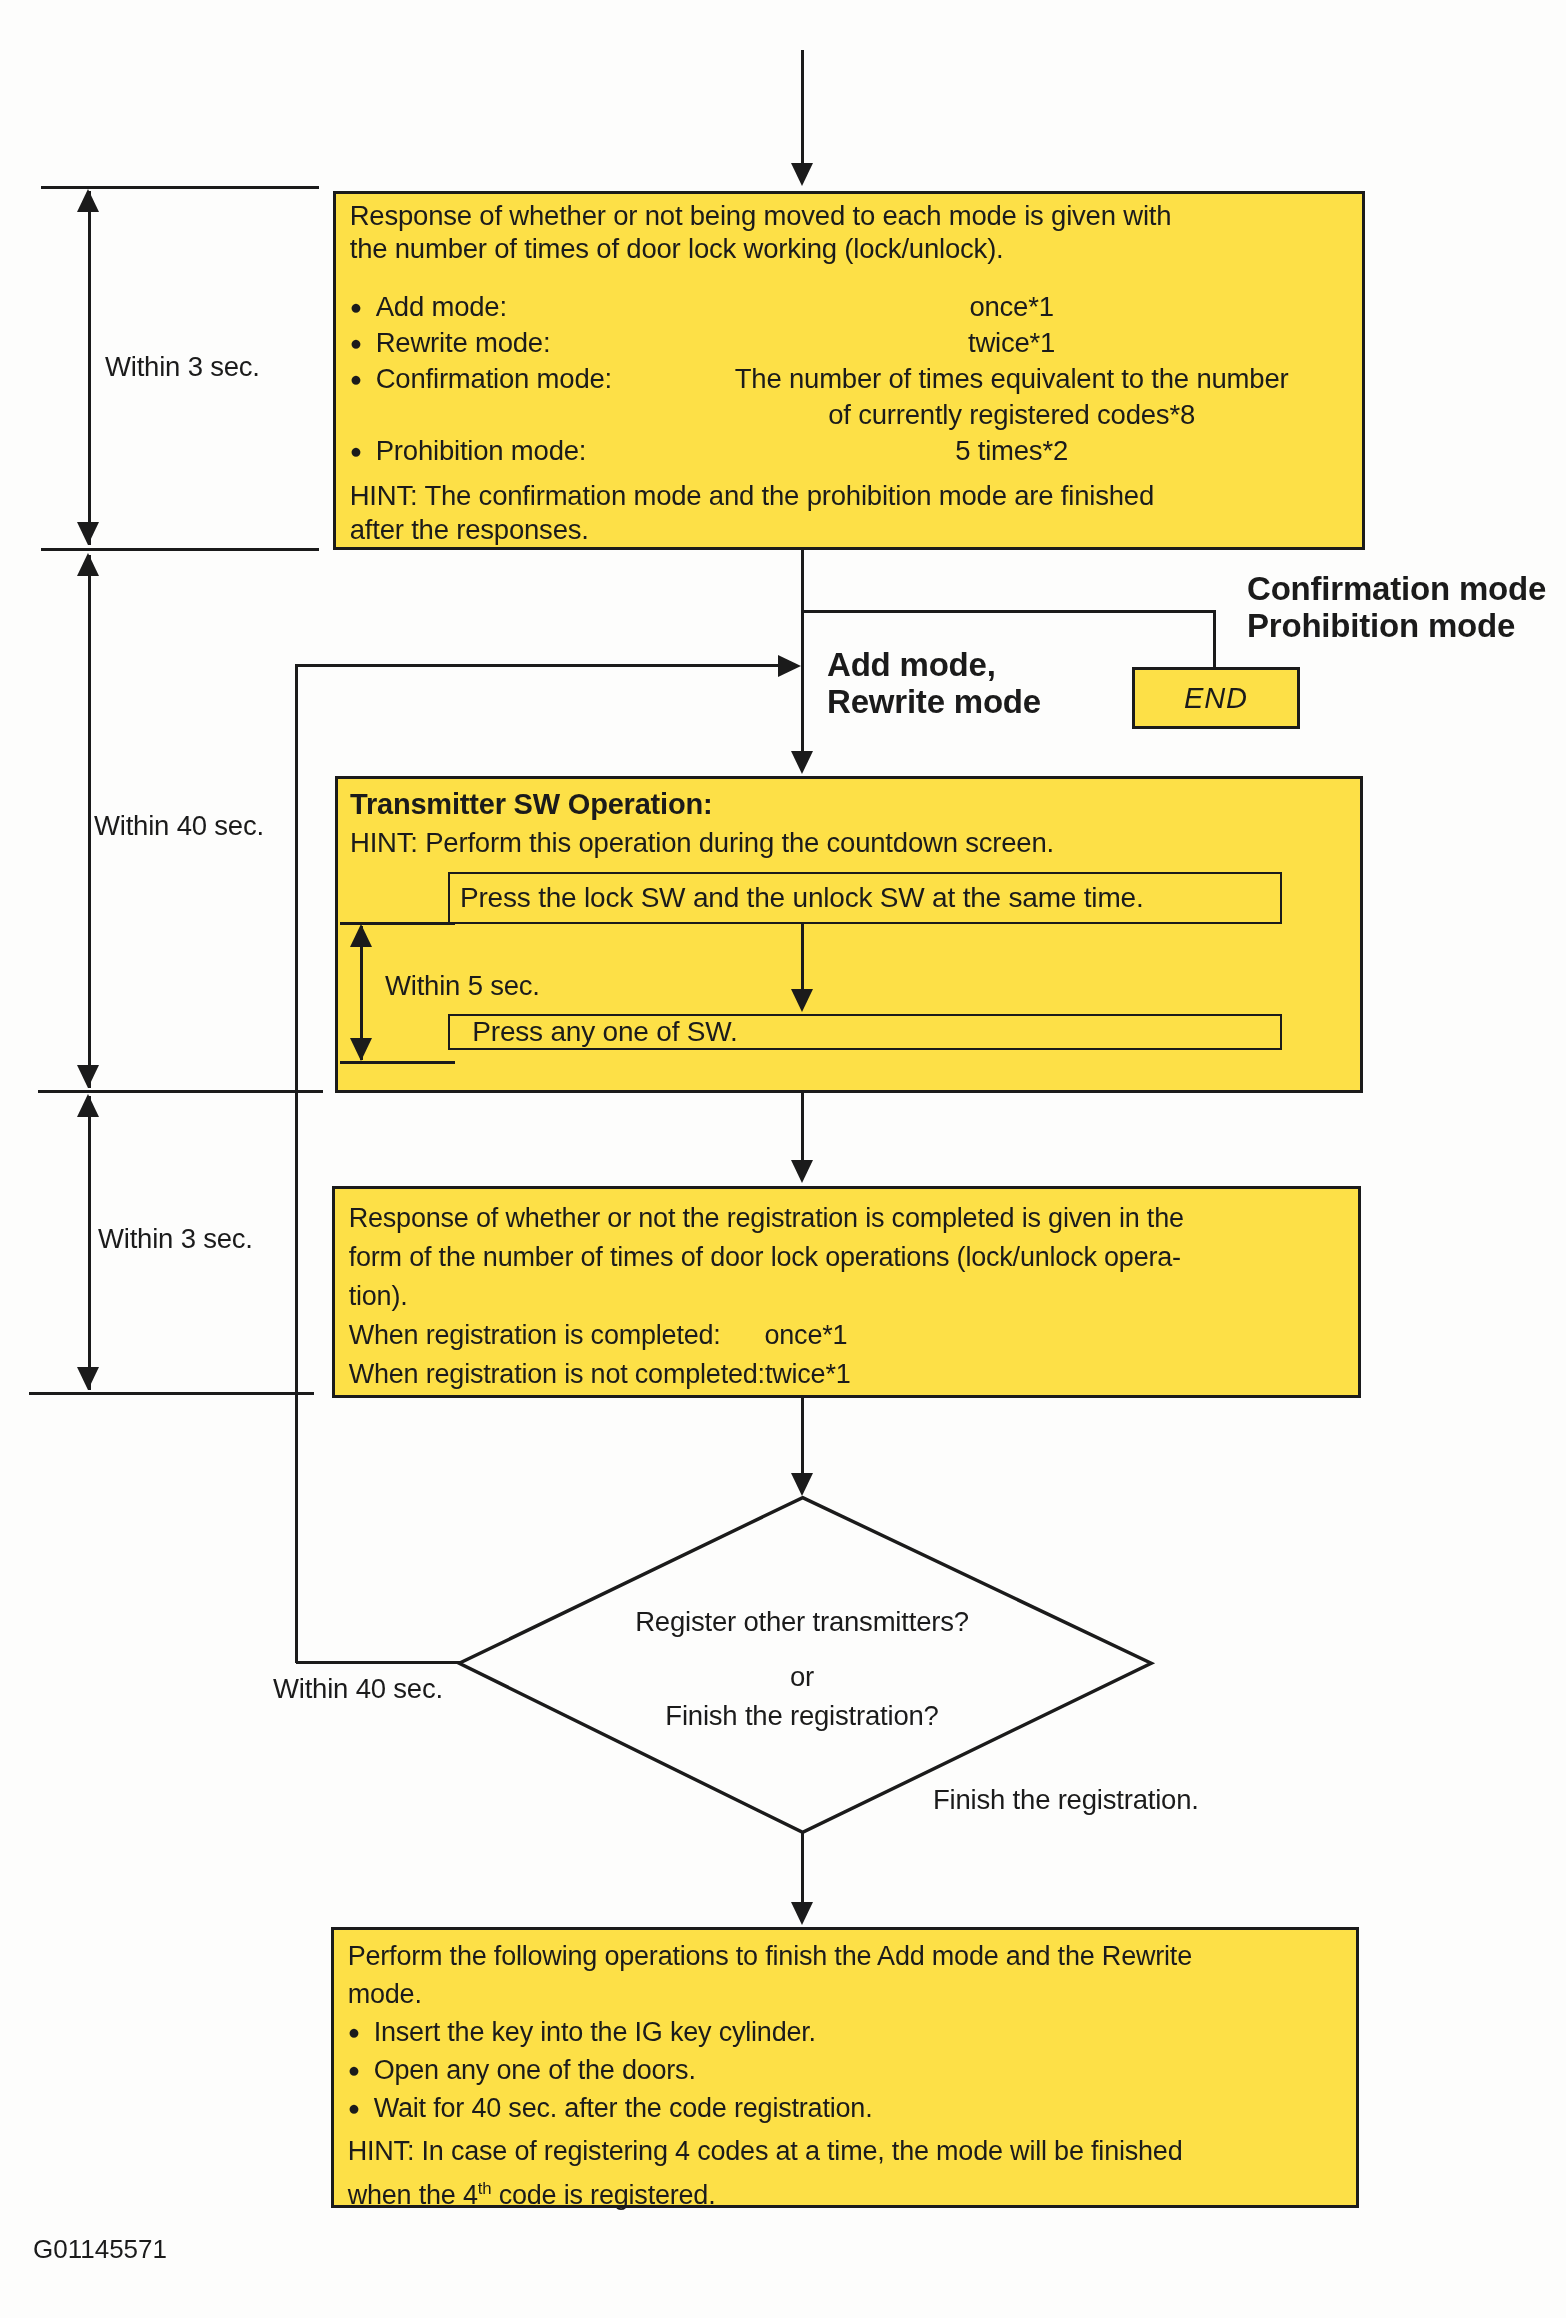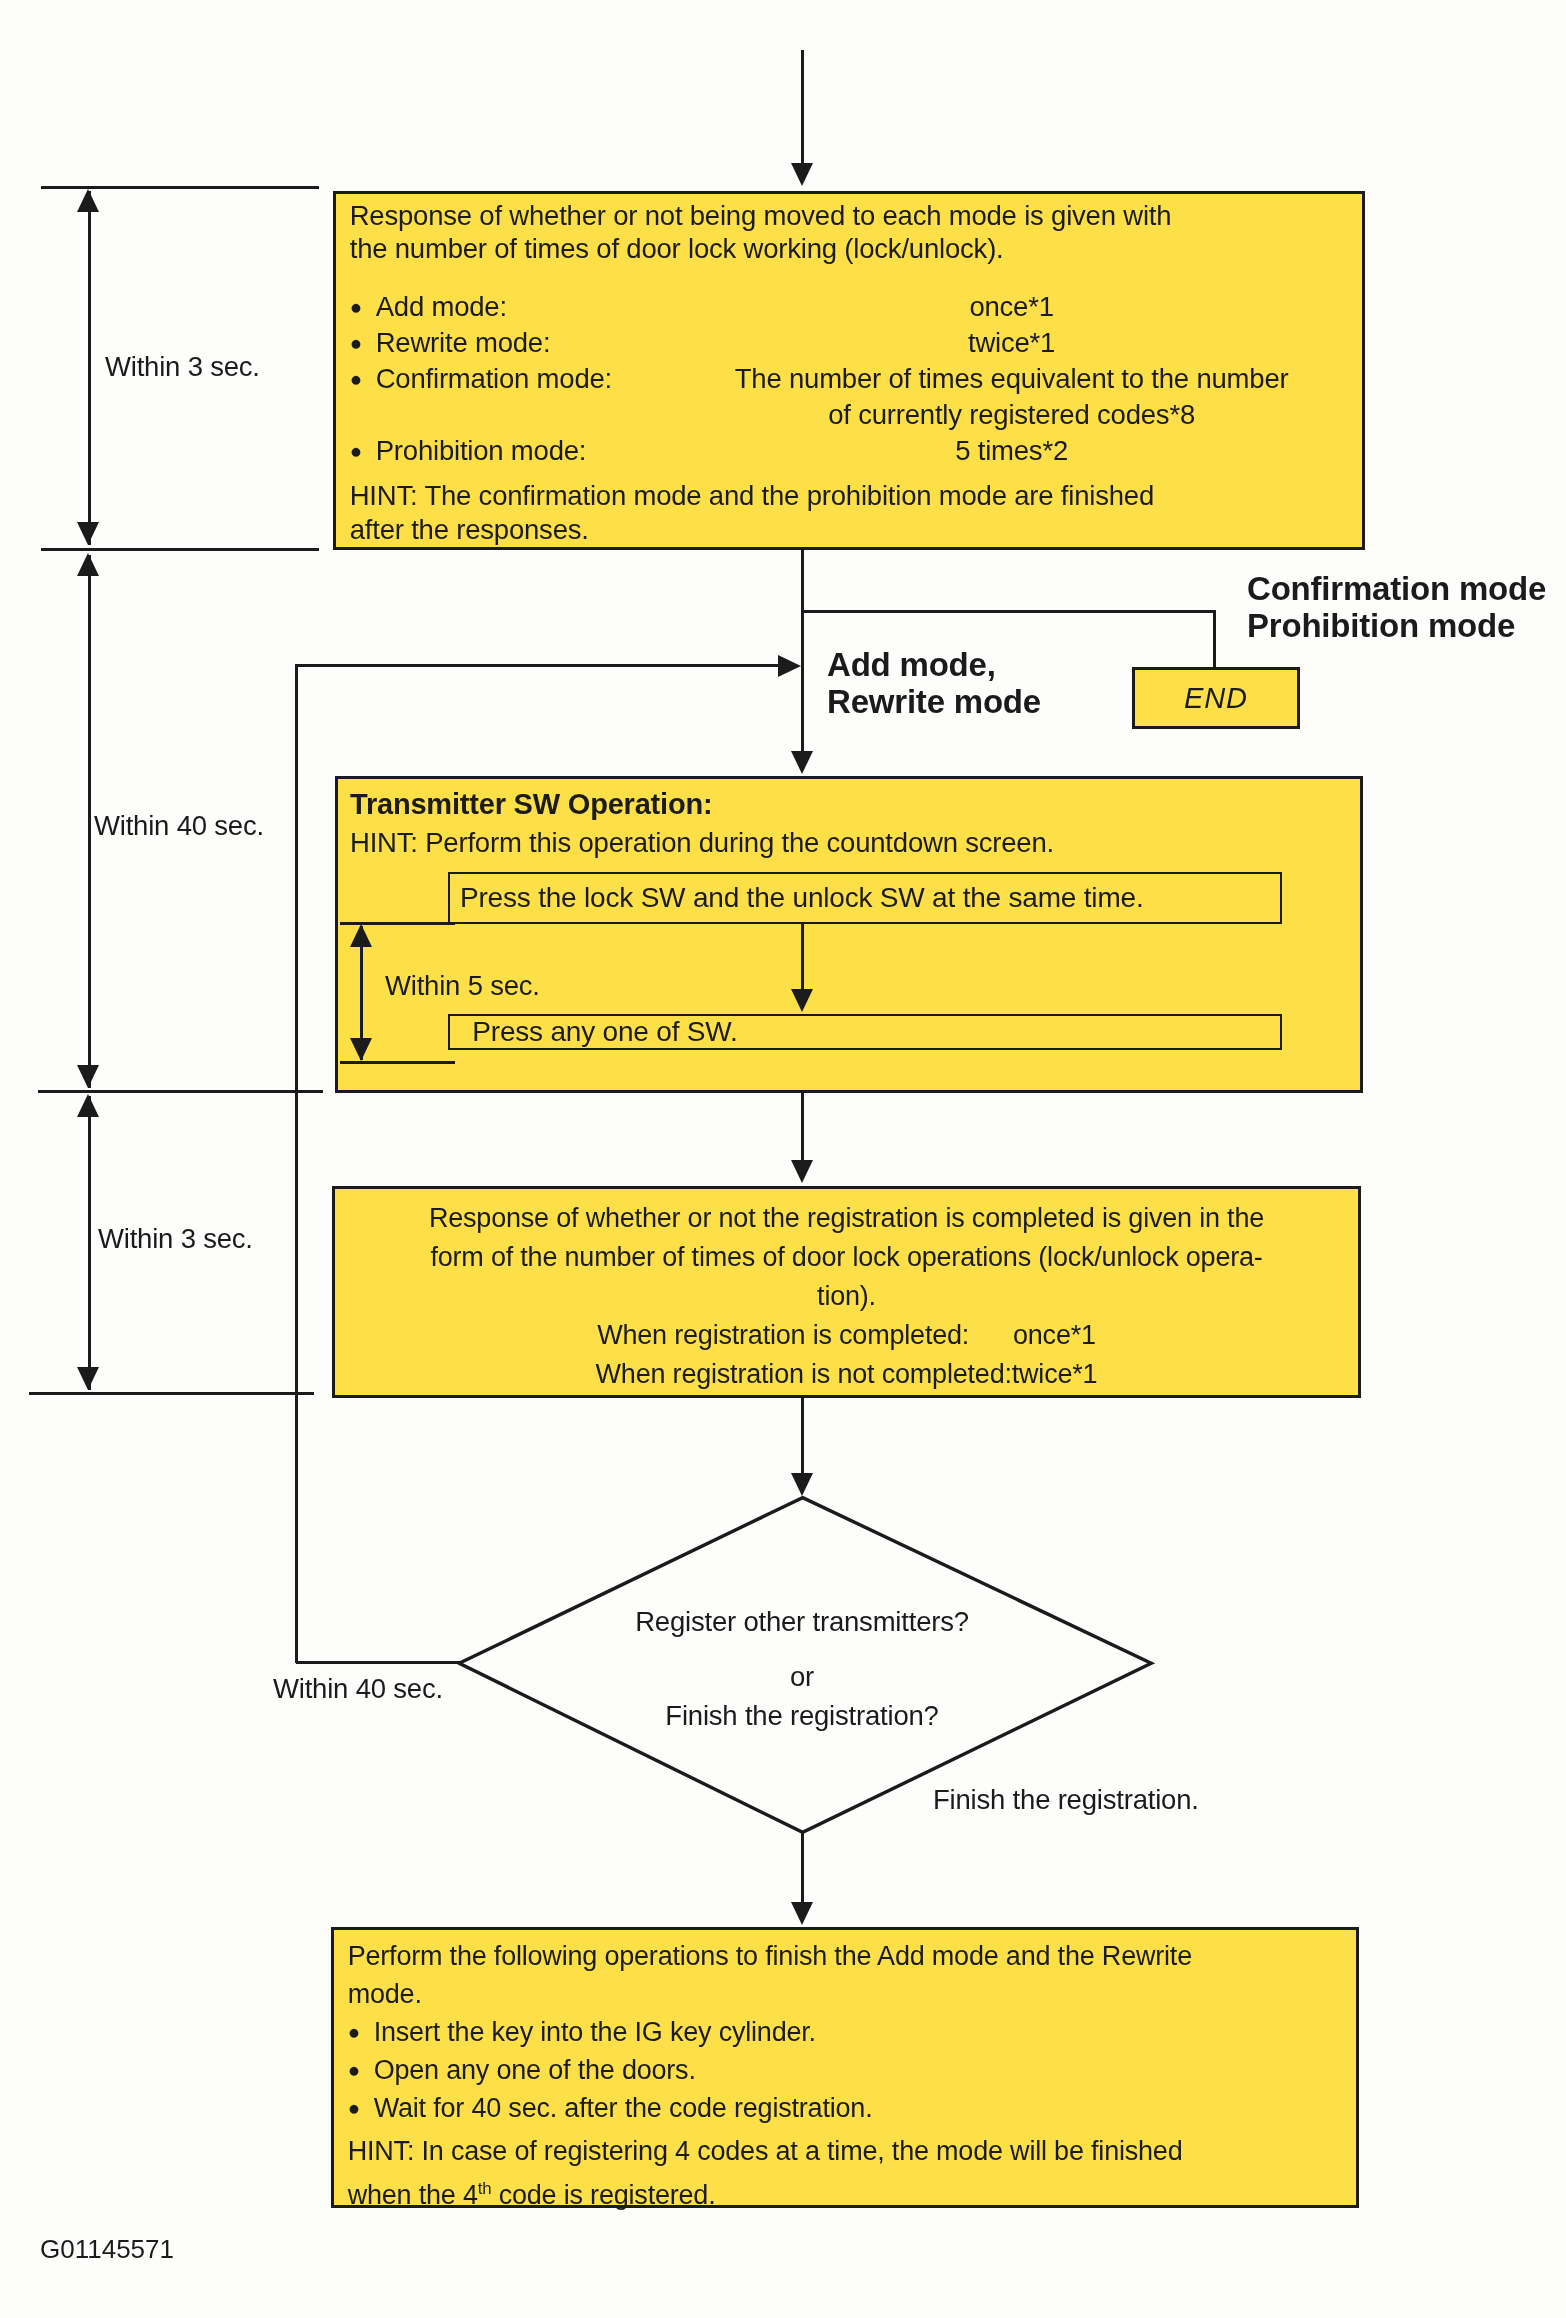--- a/index.html
+++ b/index.html
@@ -140,21 +140,21 @@
 
   <div class="box thin" style="left:448px;top:1014px;width:834px;height:36px;">
     <div class="inbox-label" style="padding-left:22.3px;">
       <span>Press any one of SW.</span>
     </div>
   </div>
 
   <div class="ln" style="left:801px;top:1093px;width:3.4px;height:69px;"></div>
   <div class="ah down" style="left:791px;top:1160px;"></div>
 
-  <div class="box" style="left:332px;top:1186px;width:1029px;height:212px;text-align:center;">
+  <div class="box" style="left:332px;top:1186px;width:1029px;height:212px;">
     <div class="para31 pre" style="padding:10.3px 13.7px 0 13.7px;">Response of whether or not the registration is completed is given in the
 form of the number of times of door lock operations (lock/unlock opera-
 tion).
 When registration is completed:      once*1
 When registration is not completed:twice*1</div>
   </div>
 
   <div class="ln" style="left:801px;top:1398px;width:3.4px;height:77px;"></div>
   <div class="ah down" style="left:791px;top:1473px;"></div>
 
@@ -188,16 +188,16 @@
         <span class="glyph">●</span>
         <span>Wait for 40 sec. after the code registration.</span>
       </div>
       <div style="margin-top:5.2px;">
         <span class="pre">HINT: In case of registering 4 codes at a time, the mode will be finished
 when the 4</span><sup>th</sup><span class="pre"> code is registered.</span>
       </div>
     </div>
   </div>
 
-  <div class="t" style="left:33px;top:2232px;font-size:26px;letter-spacing:0;margin-left:7px;">G01145571</div>
+  <div class="t" style="left:33px;top:2232px;font-size:26px;letter-spacing:0;">G01145571</div>
 
 </div>
 
 
 </body></html>

